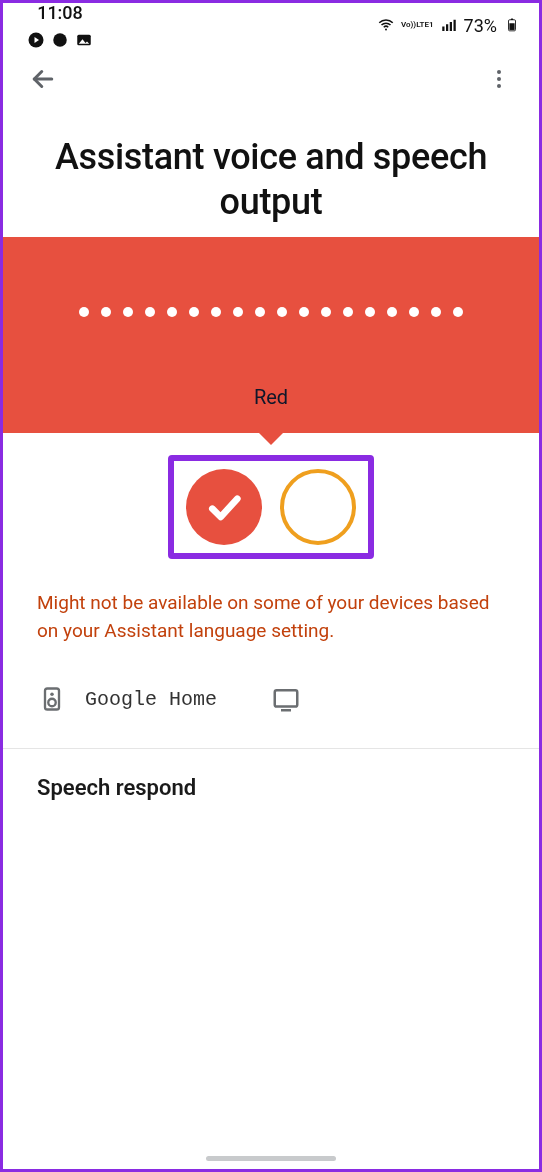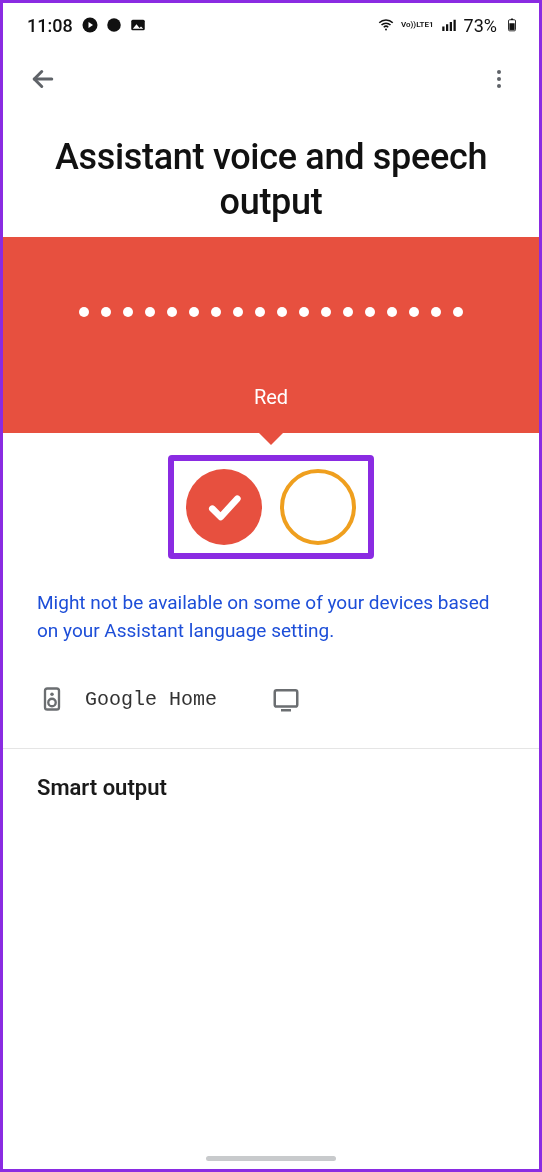--- a/index.html
+++ b/index.html
@@ -1,52 +1,52 @@
 <!DOCTYPE html>
 <html><head>
 <meta charset="utf-8">
 <style>
   * { box-sizing: border-box; margin: 0; padding: 0; }
   html, body { width: 542px; height: 1172px; font-family: Roboto, "Helvetica Neue", Arial, sans-serif; background:#fff; }
   .frame { width:542px; height:1172px; border:3px solid #8a2be2; position:relative; overflow:hidden; background:#fff; }
 
   
   .statusbar { height:44px; display:flex; align-items:center; justify-content:space-between; padding:0 18px 0 24px; font-size:18px; color:#111; }
-  .statusbar .left { display:flex; align-items:center; gap:8px; font-weight:500; }
+  .statusbar .left { display:flex; align-items:center; gap:8px; font-weight:500;flex-direction:column; }
   .statusbar .icons-left { display:flex; gap:6px; align-items:center; }
   .statusbar .right { display:flex; align-items:center; gap:6px; font-size:18px; }
   .mini-icon { width:18px; height:18px; display:inline-flex; align-items:center; justify-content:center; }
   .ltetxt { font-size:8px; line-height:8px; font-weight:600; }
 
   
   .appbar { height:64px; display:flex; align-items:center; justify-content:space-between; padding:0 22px; }
   .back-arrow { width:36px; height:36px; display:flex; align-items:center; justify-content:center; color:#555; }
   .kebab { width:36px; height:36px; display:flex; align-items:center; justify-content:center; color:#666; }
 
   
   .title { text-align:center; padding:24px 30px 12px; font-size:36px; font-weight:500; line-height:1.25; color:#111; letter-spacing:-0.3px;}
   .subtitle { text-align:center; padding:14px 34px 24px; font-size:21px; color:#6c6f72; line-height:1.4; }
 
   
-  .voice-panel { background:#e7503f; color:#ffffff; padding-top:70px; padding-bottom:24px; position:relative; }
+  .voice-panel { background:#e7503f; color:#0f172a; padding-top:70px; padding-bottom:24px; position:relative; }
   .dots-row { display:flex; justify-content:center; gap:12px; padding-bottom:68px;}
   .dot { width:10px; height:10px; border-radius:50%; background:#fff; }
   .voice-label { text-align:center; font-size:20px; font-weight:400;}
   .pointer { position:absolute; bottom:-12px; left:50%; transform:translateX(-50%); width:0; height:0; border-left:14px solid transparent; border-right:14px solid transparent; border-top:14px solid #e7503f;}
 
   
   .selector-area { display:flex; justify-content:center; padding:22px 0 24px;}
   .selector-highlight { border:6px solid #8a2be2; border-radius:4px; padding:8px 12px; display:flex; gap:18px; align-items:center;}
   .circle { width:76px; height:76px; border-radius:50%; display:flex; align-items:center; justify-content:center;}
   .circle.selected { background:#e7503f; }
   .circle.unselected { border:4px solid #ef9f1e; background:#fff;}
   .check { color:#fff; }
 
   
-  .disclaimer { padding:6px 34px 24px; font-size:19px; color:#1d4ed8; line-height:1.45;}
+  .disclaimer { padding:6px 34px 24px; font-size:19px; color:#c2410c; line-height:1.45;}
 
   
   .device-grid { display:grid; grid-template-columns:1fr 1fr; row-gap:34px; padding:16px 34px 34px;}
   .device-item { display:flex; align-items:center; gap:18px;}
   .device-label { font-size:20px; color:#333;font-family:Liberation Mono, monospace; }
   .device-icon { width:30px; height:30px; color:#6b6e71; display:flex; align-items:center; justify-content:center;}
 
   .divider { height:1px; background:#e5e5e5; margin:0 0 22px; }
 
   
@@ -188,16 +188,16 @@
           <svg viewBox="0 0 24 24" width="30" height="30" fill="none" stroke="#6b6e71" stroke-width="2">
             <rect x="3" y="5" width="18" height="13" rx="1.5"></rect>
             <line x1="8" y1="21" x2="16" y2="21"></line>
           </svg>
         </span>
       </div>
     </div>
 
   <div class="divider"></div>
 
-  <h2 class="section-title">Smart output</h2>
+  <h2 class="section-title">Speech respond</h2>
 
   <div class="home-indicator"></div>
 </div>
 
 </body></html>

